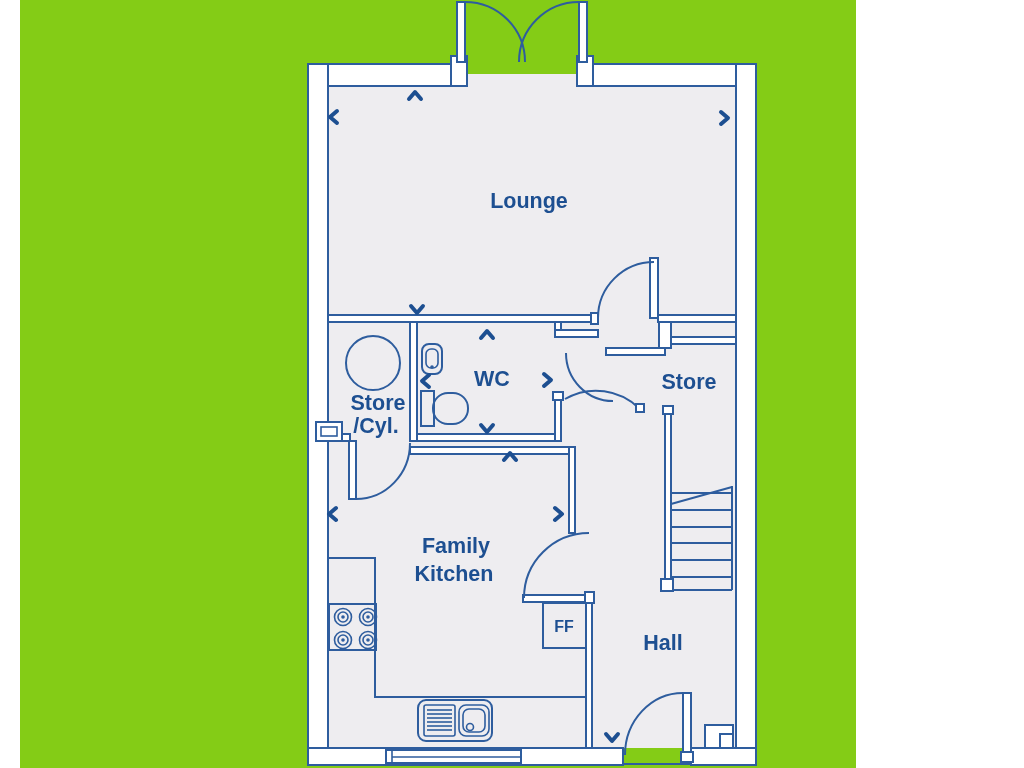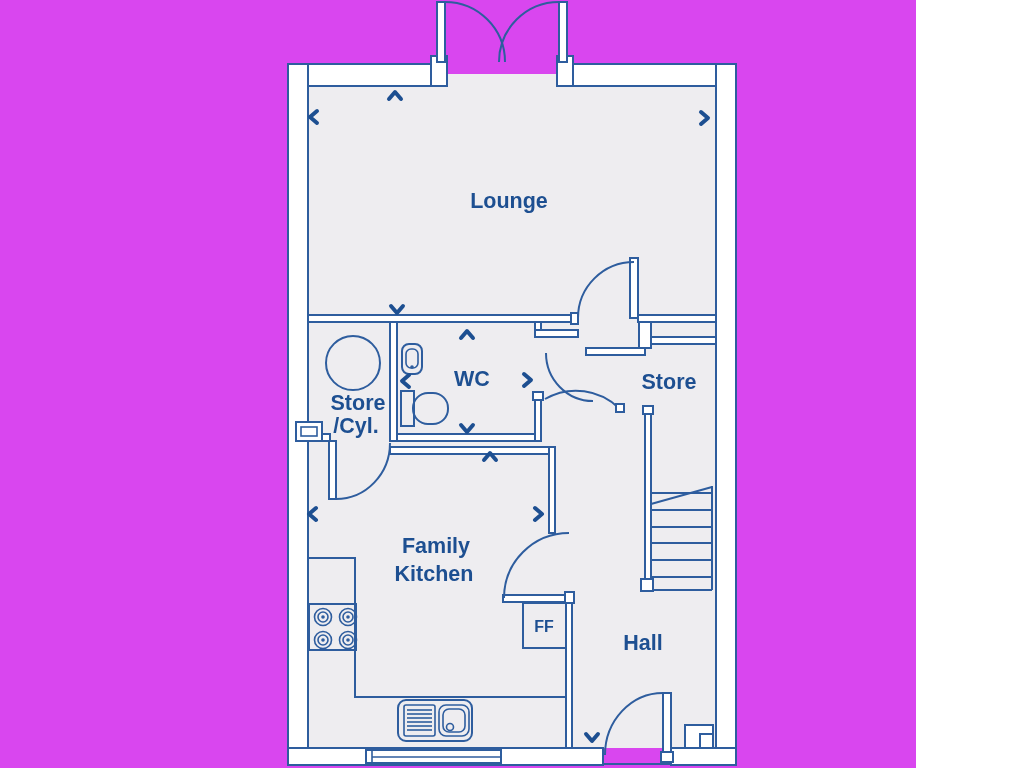--- a/index.html
+++ b/index.html
@@ -1,17 +1,17 @@
 <!DOCTYPE html>
 <html style="--wall-line: #2e5d9e; --label-text: #1d4f91; --floor-fill: #eeedf0; --background: #ffffff;"><head>
 <meta charset="utf-8">
 <style>
   html,body{margin:0;padding:0;width:1024px;height:768px;background:#ffffff;overflow:hidden;
     font-family:"Liberation Sans", sans-serif;}
-  #plan-stage{position:relative;width:916px;height:768px;background:#d946ef;}
+  #plan-stage{position:relative;width:836px;height:768px;background:#84cc16;margin-left:20px;}
   svg{position:absolute;left:0;top:0;}
   .floor{fill:var(--floor-fill,#eeedf0);stroke:none;}
   .wall{fill:#ffffff;stroke:var(--wall-line,#2e5d9e);stroke-width:2;}
   .ln{fill:none;stroke:var(--wall-line,#2e5d9e);stroke-width:2;}
   .lnthin{fill:none;stroke:var(--wall-line,#2e5d9e);stroke-width:1.6;}
   .fixwhite{fill:#ffffff;stroke:var(--wall-line,#2e5d9e);stroke-width:2;}
   .roomlabel{fill:var(--label-text,#1d4f91);font-weight:700;font-size:21.5px;
     font-family:"Liberation Sans", sans-serif;}
   .smalllabel{fill:var(--label-text,#1d4f91);font-weight:700;font-size:16px;
     font-family:"Liberation Sans", sans-serif;}

